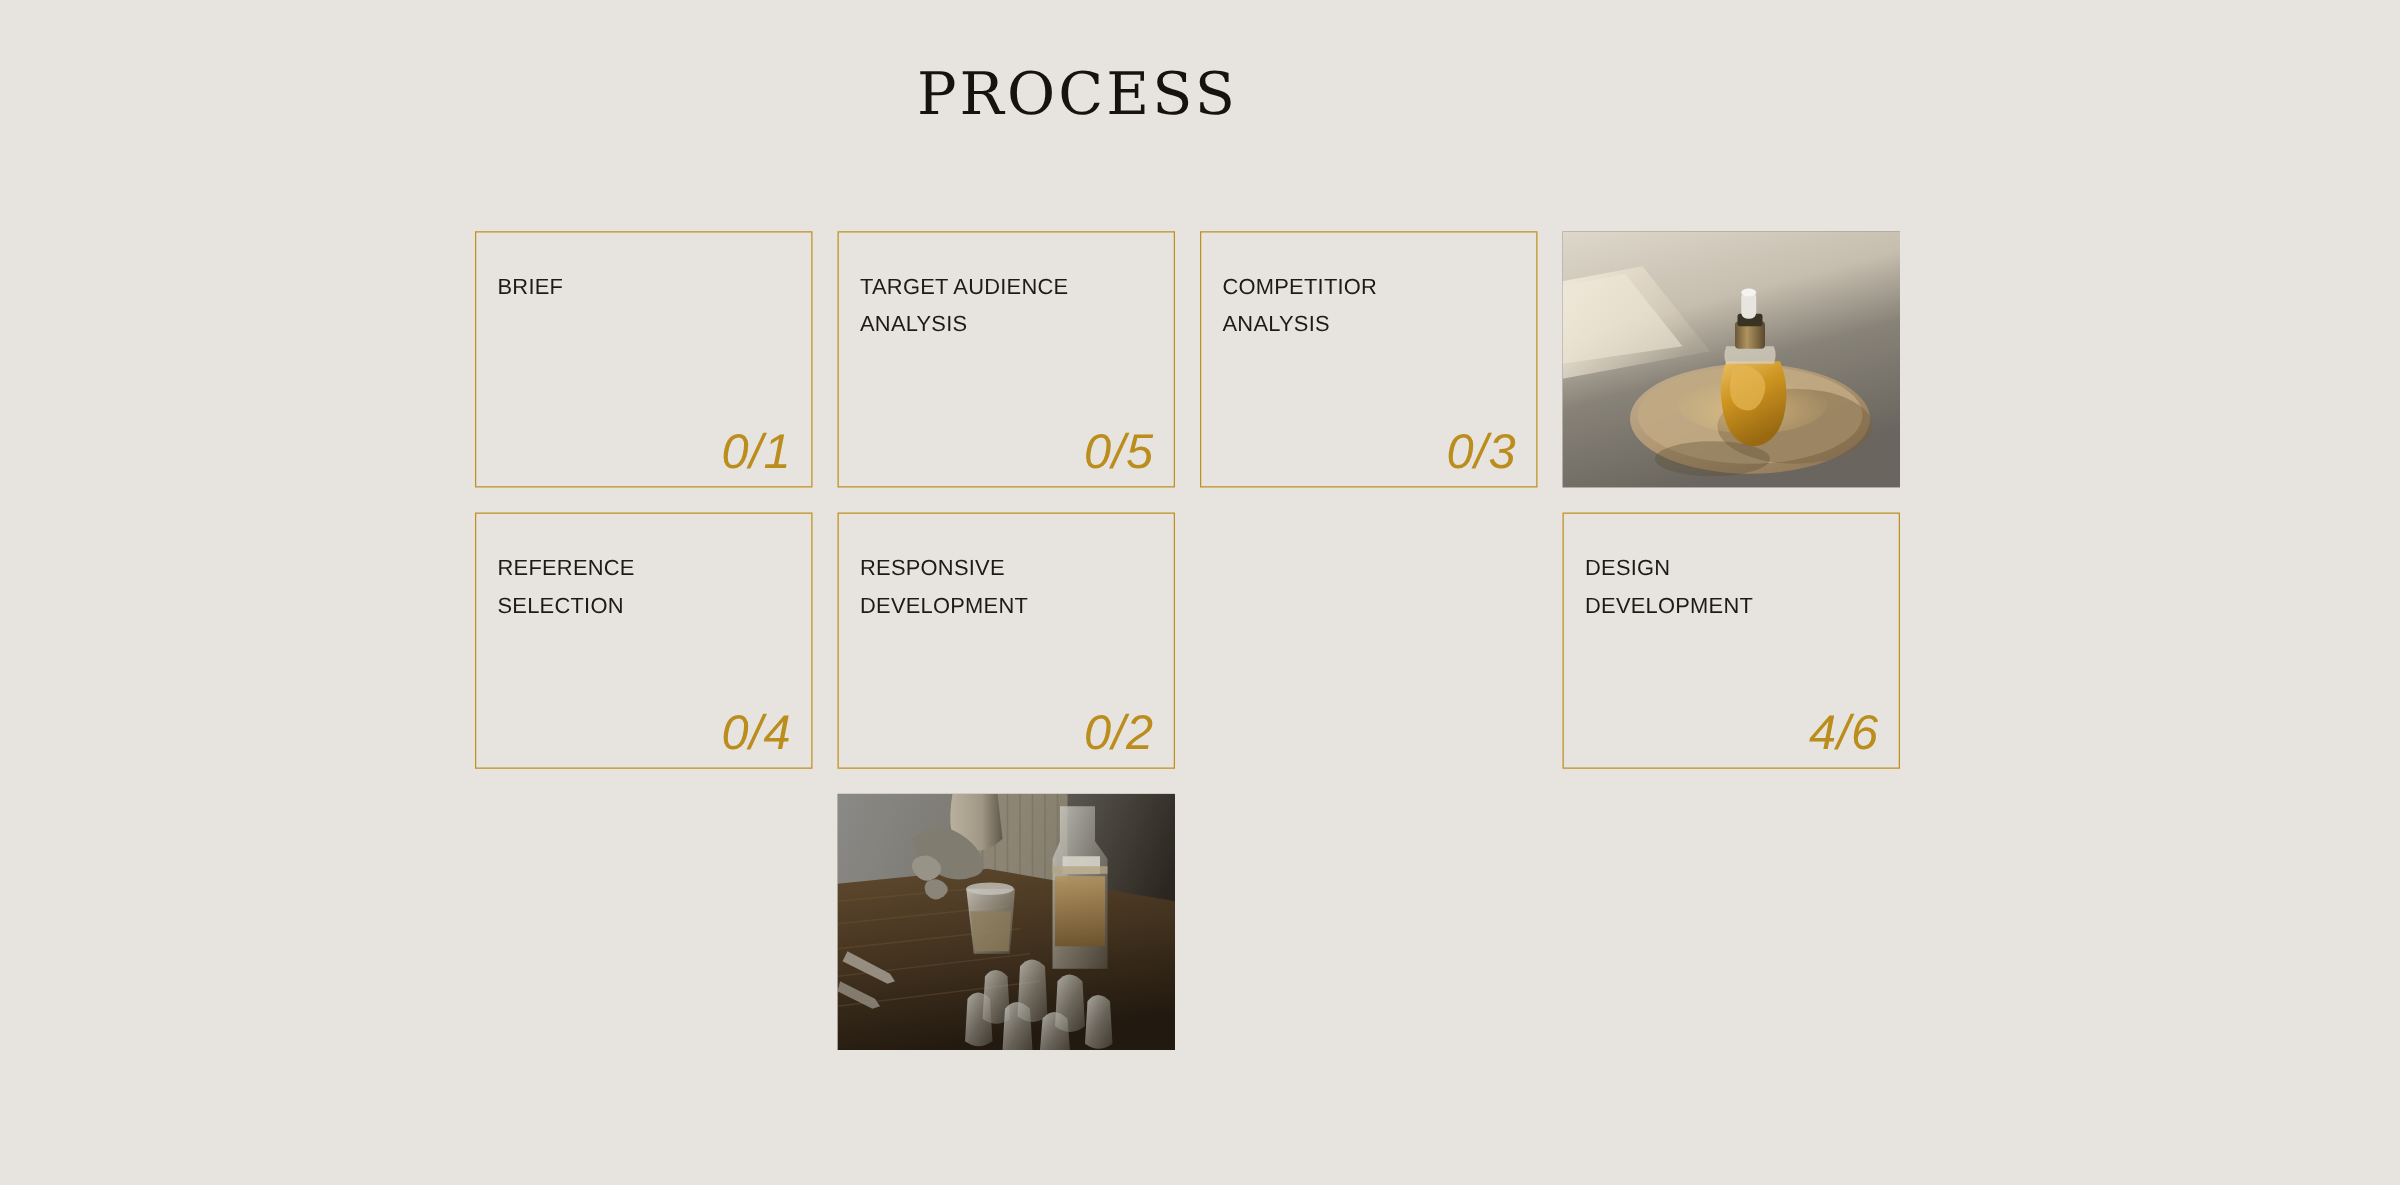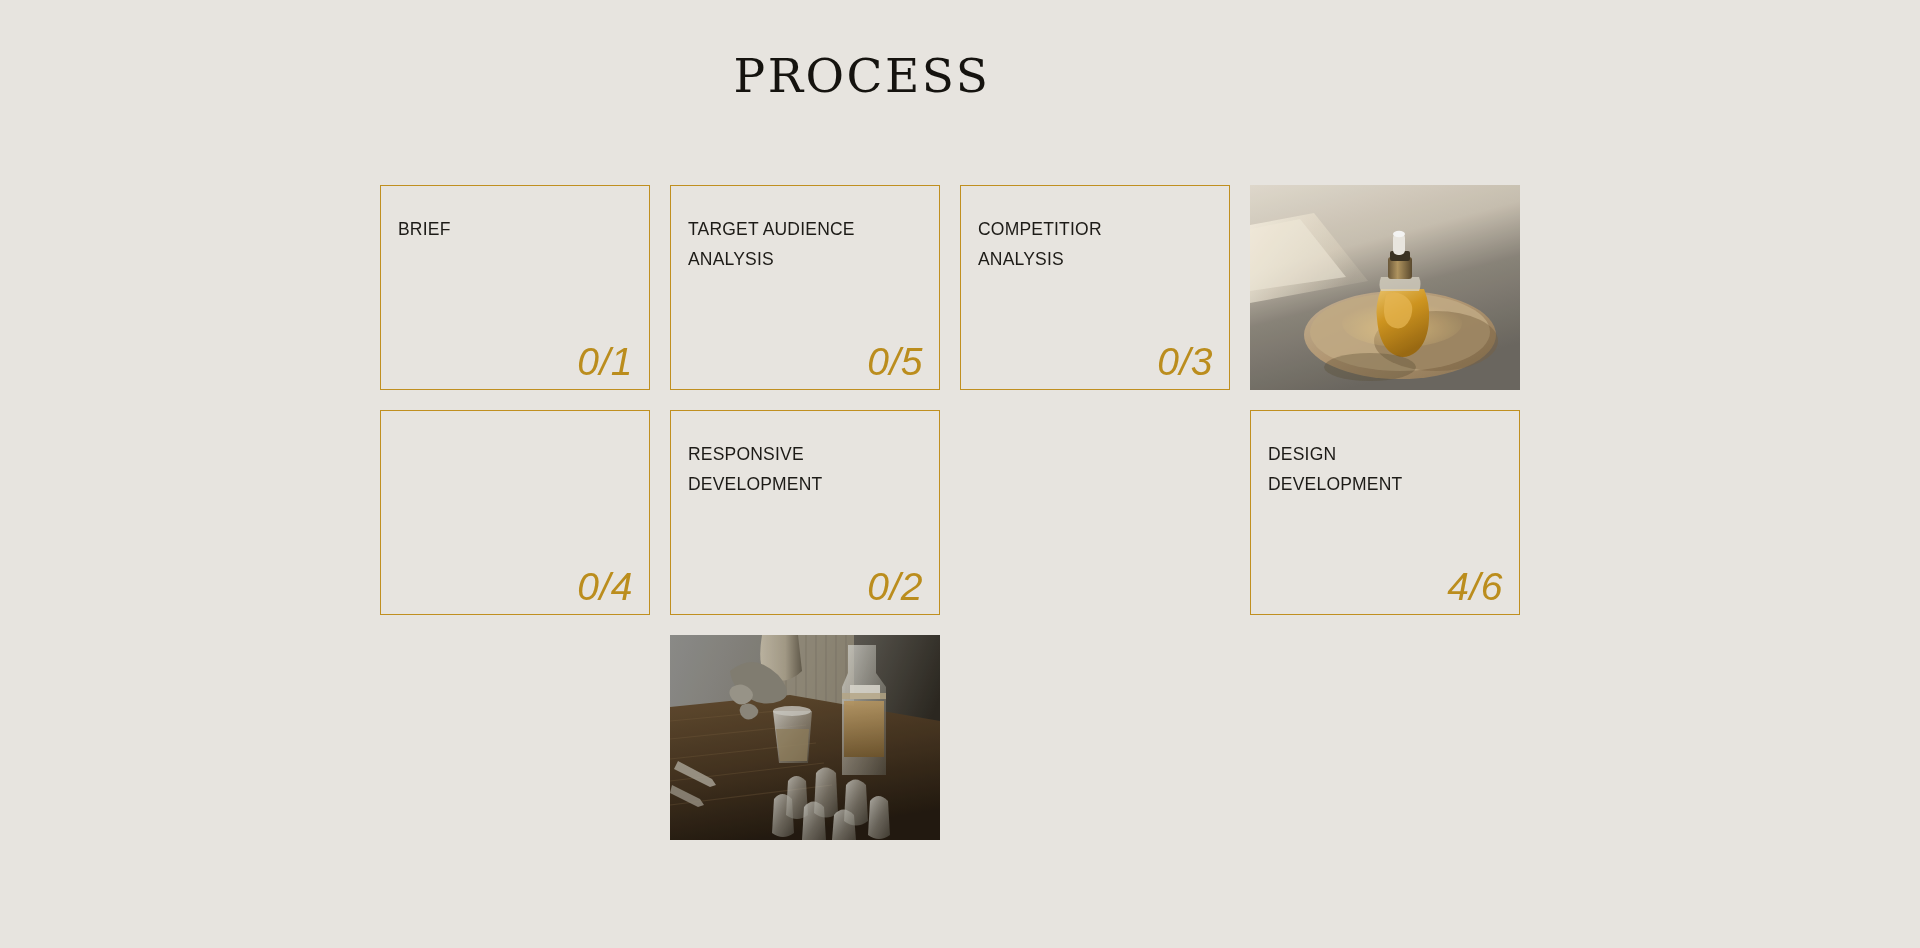--- a/index.html
+++ b/index.html
@@ -152,20 +152,22 @@
     <path d="M136 110 q10 -6 20 2 q10 8 4 22 q-6 13 -18 8 q-12 -6 -6 -32 z" fill="#f0bd55" opacity="0.75"></path>
     <rect x="138" y="72" width="24" height="22" rx="3" fill="url(#collarG)"></rect>
     <rect x="140" y="66" width="20" height="10" rx="2" fill="#3b3222"></rect>
     <rect x="143" y="48" width="12" height="22" rx="5" fill="#f4f1ea"></rect>
     <ellipse cx="149" cy="49" rx="6" ry="3.2" fill="#ffffff"></ellipse>
     <ellipse cx="120" cy="182" rx="46" ry="14" fill="#5d4c34" opacity="0.35"></ellipse>
     <rect x="0" y="0" width="270" height="205" fill="#3b342a" opacity="0.06"></rect>
   </svg>
     </div>
     <div class="card">
+      <div class="card-label">REFERENCE
+SELECTION</div>
       <div class="card-number">0/4</div>
     </div>
     <div class="card">
       <div class="card-label">RESPONSIVE
 DEVELOPMENT</div>
       <div class="card-number">0/2</div>
     </div>
     <div class="card empty"></div>
     <div class="card">
       <div class="card-label">DESIGN

